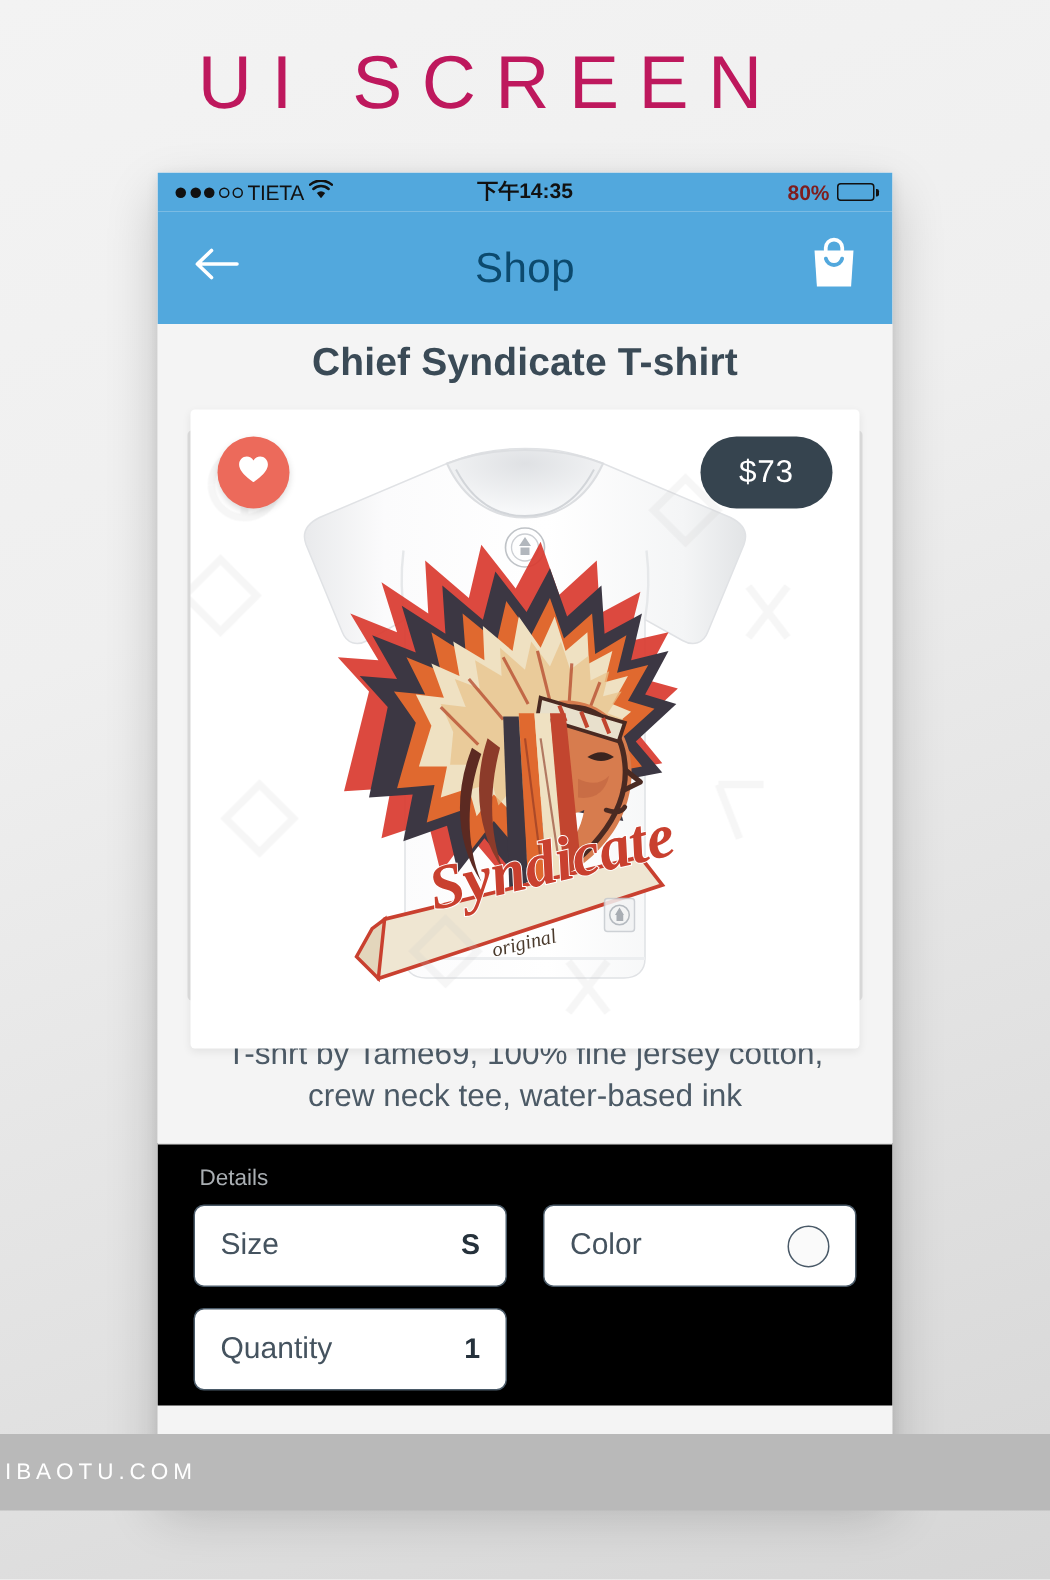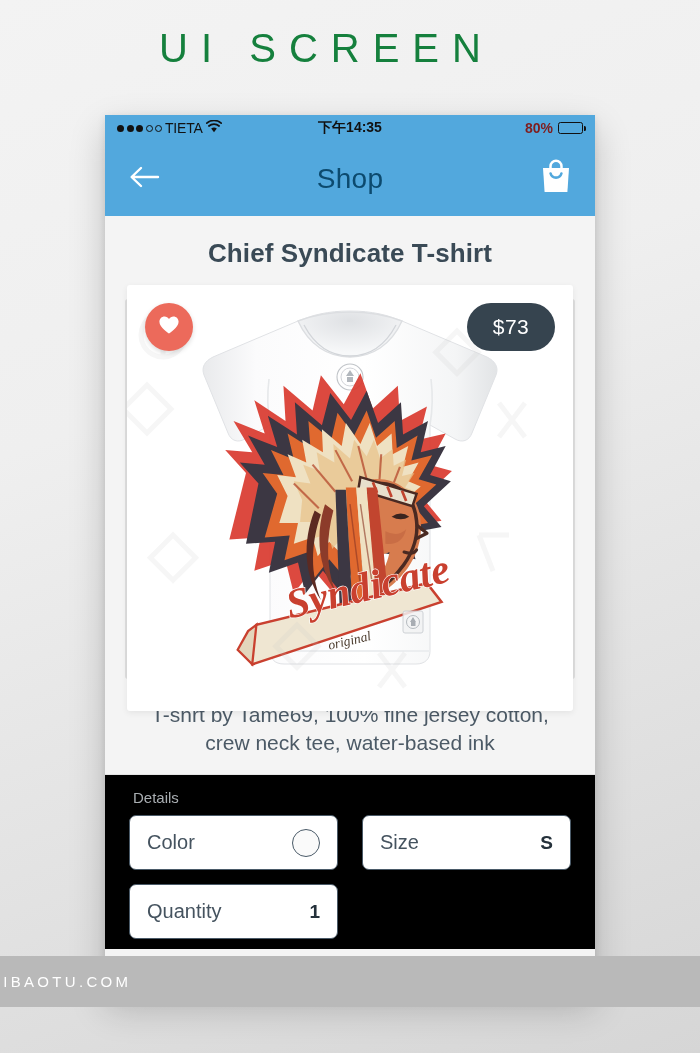--- a/index.html
+++ b/index.html
@@ -7,22 +7,22 @@
   body {
     font-family:"Liberation Sans", sans-serif;
     background:linear-gradient(160deg,#f3f3f3 0%,#efefef 35%,#e2e2e2 70%,#d6d6d6 100%);
     position:relative;
   }
 
   
   .page-heading{
     position:absolute; top:26px; left:0; width:640px;
     text-align:center;
-    font-size:40px; letter-spacing:13px; font-weight:400;
-    color:#15803d; text-indent:13px;
+    font-size:50px; letter-spacing:13px; font-weight:400;
+    color:#be185d; text-indent:13px;
     font-family:"Liberation Sans", sans-serif;
   }
 
   
   .footer-band{
     position:absolute; left:0; top:956px; width:700px; height:51px;
     background:#b9b9b9;
     display:flex; align-items:center; justify-content:flex-start;
   }
   .footer-text{
@@ -78,21 +78,21 @@
     position:absolute; left:0; width:100%; text-align:center;
     color:#0c4a6e; font-size:28px; font-weight:400; letter-spacing:.3px;
     pointer-events:none;
   }
   .nav-btn{ z-index:2; display:flex; align-items:center; cursor:pointer; }
 
   
   .product-title{
     text-align:center;
     font-size:26px; font-weight:700; color:#3a4a56;
-    padding:22px 0 16px; background:#f4f4f4;
+    padding:10px 0 16px; background:#f4f4f4;
     letter-spacing:.1px;
   }
 
   
   .card-stack{ position:relative; height:400px; background:#f4f4f4; }
   .card-back2{
     position:absolute; left:35px; right:35px; top:22px; bottom:-8px;
     background:#e8e8e8; border-radius:4px;
     overflow:hidden;
   }
@@ -421,26 +421,26 @@
     </div>
   </div>
 
   <div class="description">T-shrt by Tame69, 100% fine jersey cotton, crew neck tee, water-based ink</div>
 
   <div class="details">
     <div class="details-label">Details</div>
 
     <div class="field-row">
       <div class="field">
+        <span class="field-label">Size</span>
+        <span class="field-value">S</span>
+      </div>
+      <div class="field">
         <span class="field-label">Color</span>
         <span class="swatch"></span>
-      </div>
-      <div class="field">
-        <span class="field-label">Size</span>
-        <span class="field-value">S</span>
       </div>
     </div>
 
     <div class="field-row single">
       <div class="field">
         <span class="field-label">Quantity</span>
         <span class="field-value">1</span>
       </div>
     </div>
   </div>

